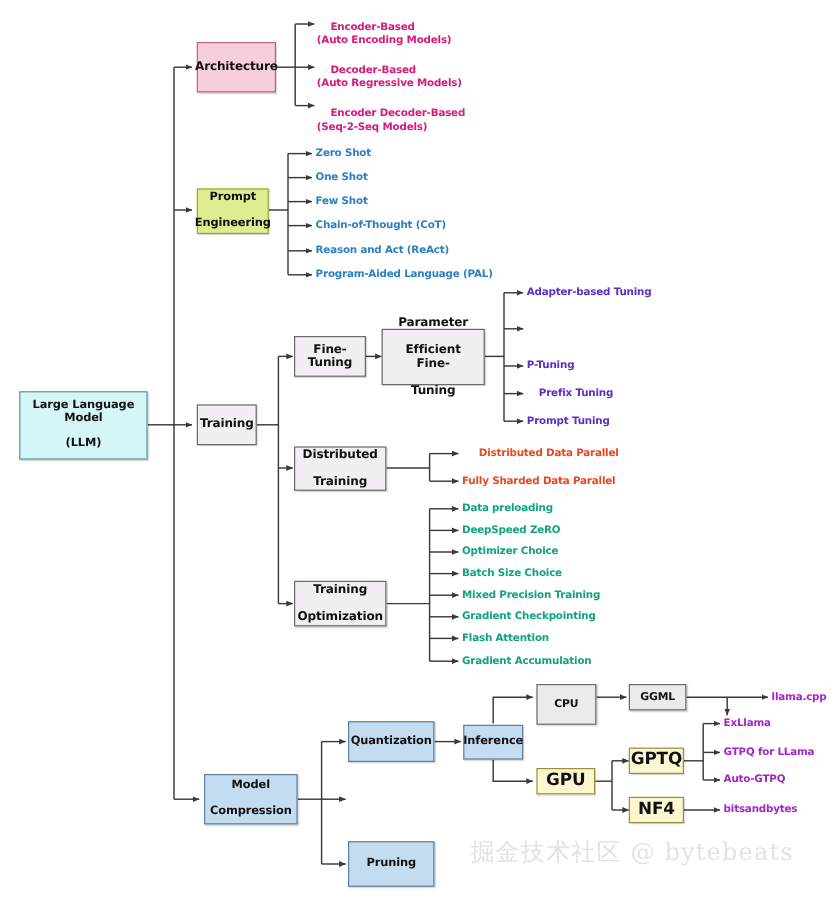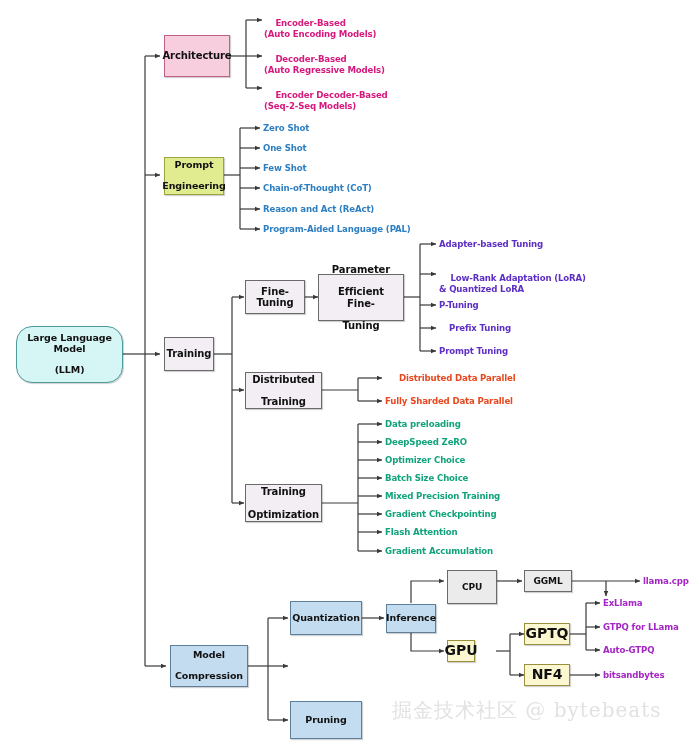--- a/index.html
+++ b/index.html
@@ -6,21 +6,21 @@
   body{font-family:"DejaVu Sans","Liberation Sans",sans-serif;}
   #canvas{position:relative;width:700px;height:750px;background:#ffffff;overflow:hidden;}
   svg#wires{position:absolute;left:0;top:0;width:700px;height:750px;pointer-events:none;}
 
   .node{position:absolute;box-sizing:border-box;display:flex;align-items:center;
         justify-content:center;text-align:center;font-weight:bold;color:#111111;
         border:1px solid #6a6a6a;line-height:1.12;letter-spacing:-0.1px;
         box-shadow:1px 1px 1px rgba(0,0,0,0.18);}
   .node span{display:block;padding:0 2px;}
 
-  .n-root{background:#d6f5f5;border-color:#4f9a9a;font-size:9.5px;border-radius:16px;}
+  .n-root{background:#d6f5f5;border-color:#4f9a9a;font-size:9.5px;}
   .n-arch{background:#f7cede;border-color:#c05f87;font-size:10px;}
   .n-prompt{background:#e1eb8f;border-color:#9aa63c;font-size:9.5px;}
   .n-gray{background:#f2eef3;border-color:#6a6a6a;font-size:10px;}
   .n-blue{background:#c3dcf0;border-color:#5d7f9c;font-size:9.5px;}
   .n-cpu{background:#ebebeb;border-color:#6a6a6a;font-size:9px;}
   .n-yellow{background:#fbf7d0;border-color:#9a8f3c;font-size:14px;}
 
   .leaf{position:absolute;font-weight:bold;font-size:8.6px;white-space:pre;
         line-height:1.28;letter-spacing:-0.15px;}
   .c-crimson{color:#d6197c;}
@@ -180,21 +180,21 @@
     <span>Pruning</span>
   </div>
 
   <div class="node n-blue" style="left:386px;top:604px;width:50px;height:29px;">
     <span>Inference</span>
   </div>
 
   <div class="node n-cpu" style="left:447px;top:570px;width:50px;height:34px;">
     <span>CPU</span>
   </div>
-  <div class="node n-yellow" style="left:447px;top:640px;width:28px;height:22px;">
+  <div class="node n-yellow" style="left:447px;top:640px;width:49px;height:22px;">
     <span>GPU</span>
   </div>
   <div class="node n-cpu" style="left:524px;top:570px;width:48px;height:22px;">
     <span>GGML</span>
   </div>
   <div class="node n-yellow" style="left:524px;top:623px;width:46px;height:22px;">
     <span>GPTQ</span>
   </div>
   <div class="node n-yellow" style="left:524px;top:664px;width:46px;height:22px;">
     <span>NF4</span>
@@ -211,23 +211,20 @@
   </div>
 
   <div class="leaf c-blue" style="left:263px;top:123px;">Zero Shot</div>
   <div class="leaf c-blue" style="left:263px;top:143px;">One Shot</div>
   <div class="leaf c-blue" style="left:263px;top:163px;">Few Shot</div>
   <div class="leaf c-blue" style="left:263px;top:183px;">Chain-of-Thought (CoT)</div>
   <div class="leaf c-blue" style="left:263px;top:204px;">Reason and Act (ReAct)</div>
   <div class="leaf c-blue" style="left:263px;top:224px;">Program-Aided Language (PAL)</div>
 
   <div class="leaf c-violet" style="left:439px;top:239px;">Adapter-based Tuning</div>
-  <div class="leaf c-violet" style="left:439px;top:262px;">
-    <span>Low-Rank Adaptation (LoRA)</span><br><span>&amp; Quantized LoRA</span>
-  </div>
   <div class="leaf c-violet" style="left:439px;top:300px;">P-Tuning</div>
   <div class="leaf c-violet" style="left:439px;top:323px;margin-left:10px;">Prefix Tuning</div>
   <div class="leaf c-violet" style="left:439px;top:346px;">Prompt Tuning</div>
 
   <div class="leaf c-orange" style="left:385px;top:373px;margin-left:14px;">Distributed Data Parallel</div>
   <div class="leaf c-orange" style="left:385px;top:396px;">Fully Sharded Data Parallel</div>
 
   <div class="leaf c-green" style="left:385px;top:419px;">Data preloading</div>
   <div class="leaf c-green" style="left:385px;top:437px;">DeepSpeed ZeRO</div>
   <div class="leaf c-green" style="left:385px;top:455px;">Optimizer Choice</div>

